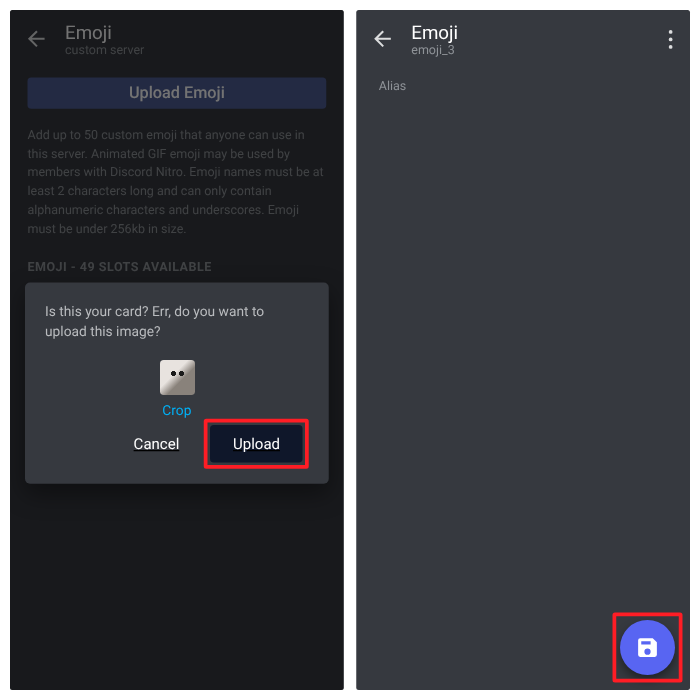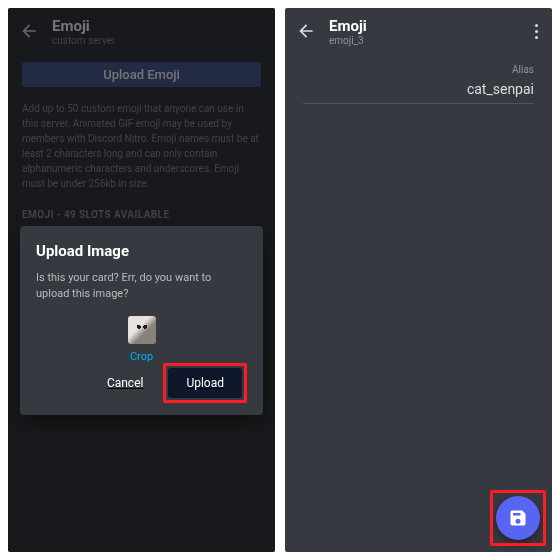--- a/index.html
+++ b/index.html
@@ -18,21 +18,21 @@
     border-radius: 2px;
   }
   
   .header {
     height: 46px;
     display: flex; align-items: center;
     padding: 0 10px;
   }
   .back { color: #dcddde; width: 22px; height: 22px; display:flex; align-items:center; justify-content:center;}
   .htxt { margin-left: 12px; }
-  .htitle { color: #fff; font-size: 15px; font-weight: 700; }
+  .htitle { color: #fff; font-size: 15px; font-weight: 400; }
   .hsub { color: #8e9297; font-size: 10px; margin-top: 0; }
   .more { margin-left: auto; color:#dcddde; font-size: 18px; letter-spacing: 0; line-height: 4px; display:flex; flex-direction:column; gap:3px; padding-right:4px;}
   .more span{width:3px;height:3px;background:#dcddde;border-radius:50%;}
   
   .content { padding: 0 14px; }
   .upload-btn {
     background: #4e5d94;
     color: #fff;
     text-align: center;
     font-size: 13px; font-weight:500;
@@ -87,21 +87,21 @@
   }
   .crop { color:#00aff4; font-size:11px; text-align:center; margin-bottom:0;}
   .mactions { display:flex; justify-content:flex-end; gap:8px; align-items:center;text-decoration:underline;}
   .cancel { color:#fff; font-size:12px; padding:8px 12px;}
   .uploadAct {
     background:#0f172a; color:#fff; font-size:12px;
     padding:8px 18px; border-radius:3px;
   }
   .hlbox { border:3px solid #ff1d25; padding:2px; border-radius:2px;}
   
-  .aliasblk { padding: 10px 18px 16px; text-align: right;}
+  .aliasblk { padding: 10px 18px 16px;}
   .alabel { color:#8e9297; font-size:10px; }
   .ainput {
     color:#dcddde; font-size:14px;
     border-bottom:1px solid #4f545c;
     padding:4px 0 6px;
     margin-top:2px;
   }
   .fab {
     position:absolute;
     right:12px; bottom:12px;
@@ -143,21 +143,20 @@
     </div>
     <div class="section-label">ANIMATED</div>
     <div class="row">
       <div class="thumb" style="background:#fff;"></div>
     </div>
   </div>
 
   <div class="dimmer"></div>
 
   <div class="modal">
-    <div class="mtitle">Upload Image</div>
     <div class="mbody">Is this your card? Err, do you want to upload this image?</div>
     <div class="preview"></div>
     <div class="crop">Crop</div>
     <div class="mactions">
       <div class="cancel">Cancel</div>
       <div class="hlbox">
         <div class="uploadAct">Upload</div>
       </div>
     </div>
   </div>
@@ -175,21 +174,20 @@
       <div class="hsub">emoji_3</div>
     </div>
     <div class="more">
         <span></span>
         <span></span>
         <span></span>
       </div>
   </div>
   <div class="aliasblk">
     <div class="alabel">Alias</div>
-    <div class="ainput">cat_senpai</div>
   </div>
   <div class="fab">
     <svg viewBox="0 0 24 24">
         <path d="M17 3H5a2 2 0 0 0-2 2v14a2 2 0 0 0 2 2h14a2 2 0 0 0 2-2V7l-4-4zM12 19a3 3 0 1 1 0-6 3 3 0 0 1 0 6zm3-10H6V6h9v3z"></path>
       </svg>
   </div>
   <div class="hlfab"></div>
 </div>
 
 </body></html>

